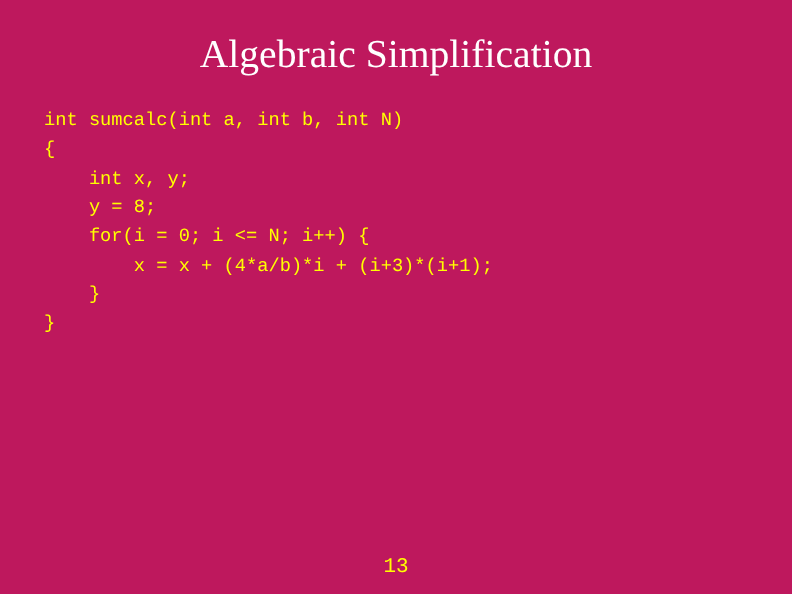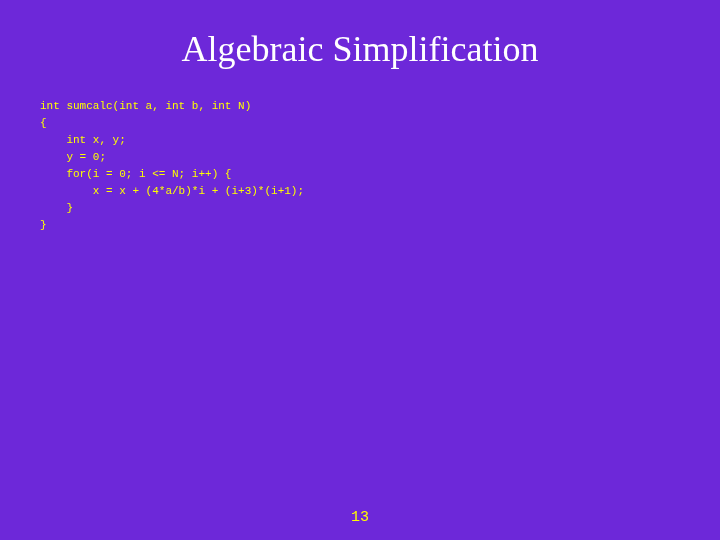--- a/index.html
+++ b/index.html
@@ -12,72 +12,72 @@
       width: 720px;
       height: 540px;
       background-color: #1a5c1a;
       font-family: 'Courier New', Courier, monospace;
       overflow: hidden;
     }
 
     .slide {
       width: 720px;
       height: 540px;
-      background-color: #6d28d9;
+      background-color: #be185d;
       position: relative;
       display: flex;
       flex-direction: column;
       align-items: center;
     }
 
     .title {
       color: #ffffff;
       font-family: Georgia, 'Times New Roman', serif;
       font-size: 36px;
       font-weight: normal;
       margin-top: 28px;
       margin-bottom: 28px;
       text-align: center;
     }
 
     .code-block {
       width: 680px;
       padding-left: 20px;
       color: #ffff00;
-      font-size: 11px;
+      font-size: 17px;
       line-height: 1.55;
       font-family: 'Courier New', Courier, monospace;
     }
 
     .code-line {
       display: block;
       white-space: pre;
     }
 
     .page-number {
       position: absolute;
       bottom: 14px;
       left: 50%;
       transform: translateX(-50%);
       color: #ffff00;
-      font-size: 15px;
+      font-size: 19px;
       font-family: 'Courier New', Courier, monospace;
     }
   </style>
 </head>
 <body>
 
 <div class="slide">
   <h1 class="title">Algebraic Simplification</h1>
 
   <div class="code-block">
     <span class="code-line">int sumcalc(int a, int b, int N)</span>
     <span class="code-line">{</span>
     <span class="code-line">    int x, y;</span>
-    <span class="code-line">    y = 0;</span>
+    <span class="code-line">    y = 8;</span>
     <span class="code-line">    for(i = 0; i &lt;= N; i++) {</span>
     <span class="code-line">        x = x + (4*a/b)*i + (i+3)*(i+1);</span>
     <span class="code-line">    }</span>
     <span class="code-line">}</span>
   </div>
 
   <div class="page-number">13</div>
 </div>
 
 </body></html>

